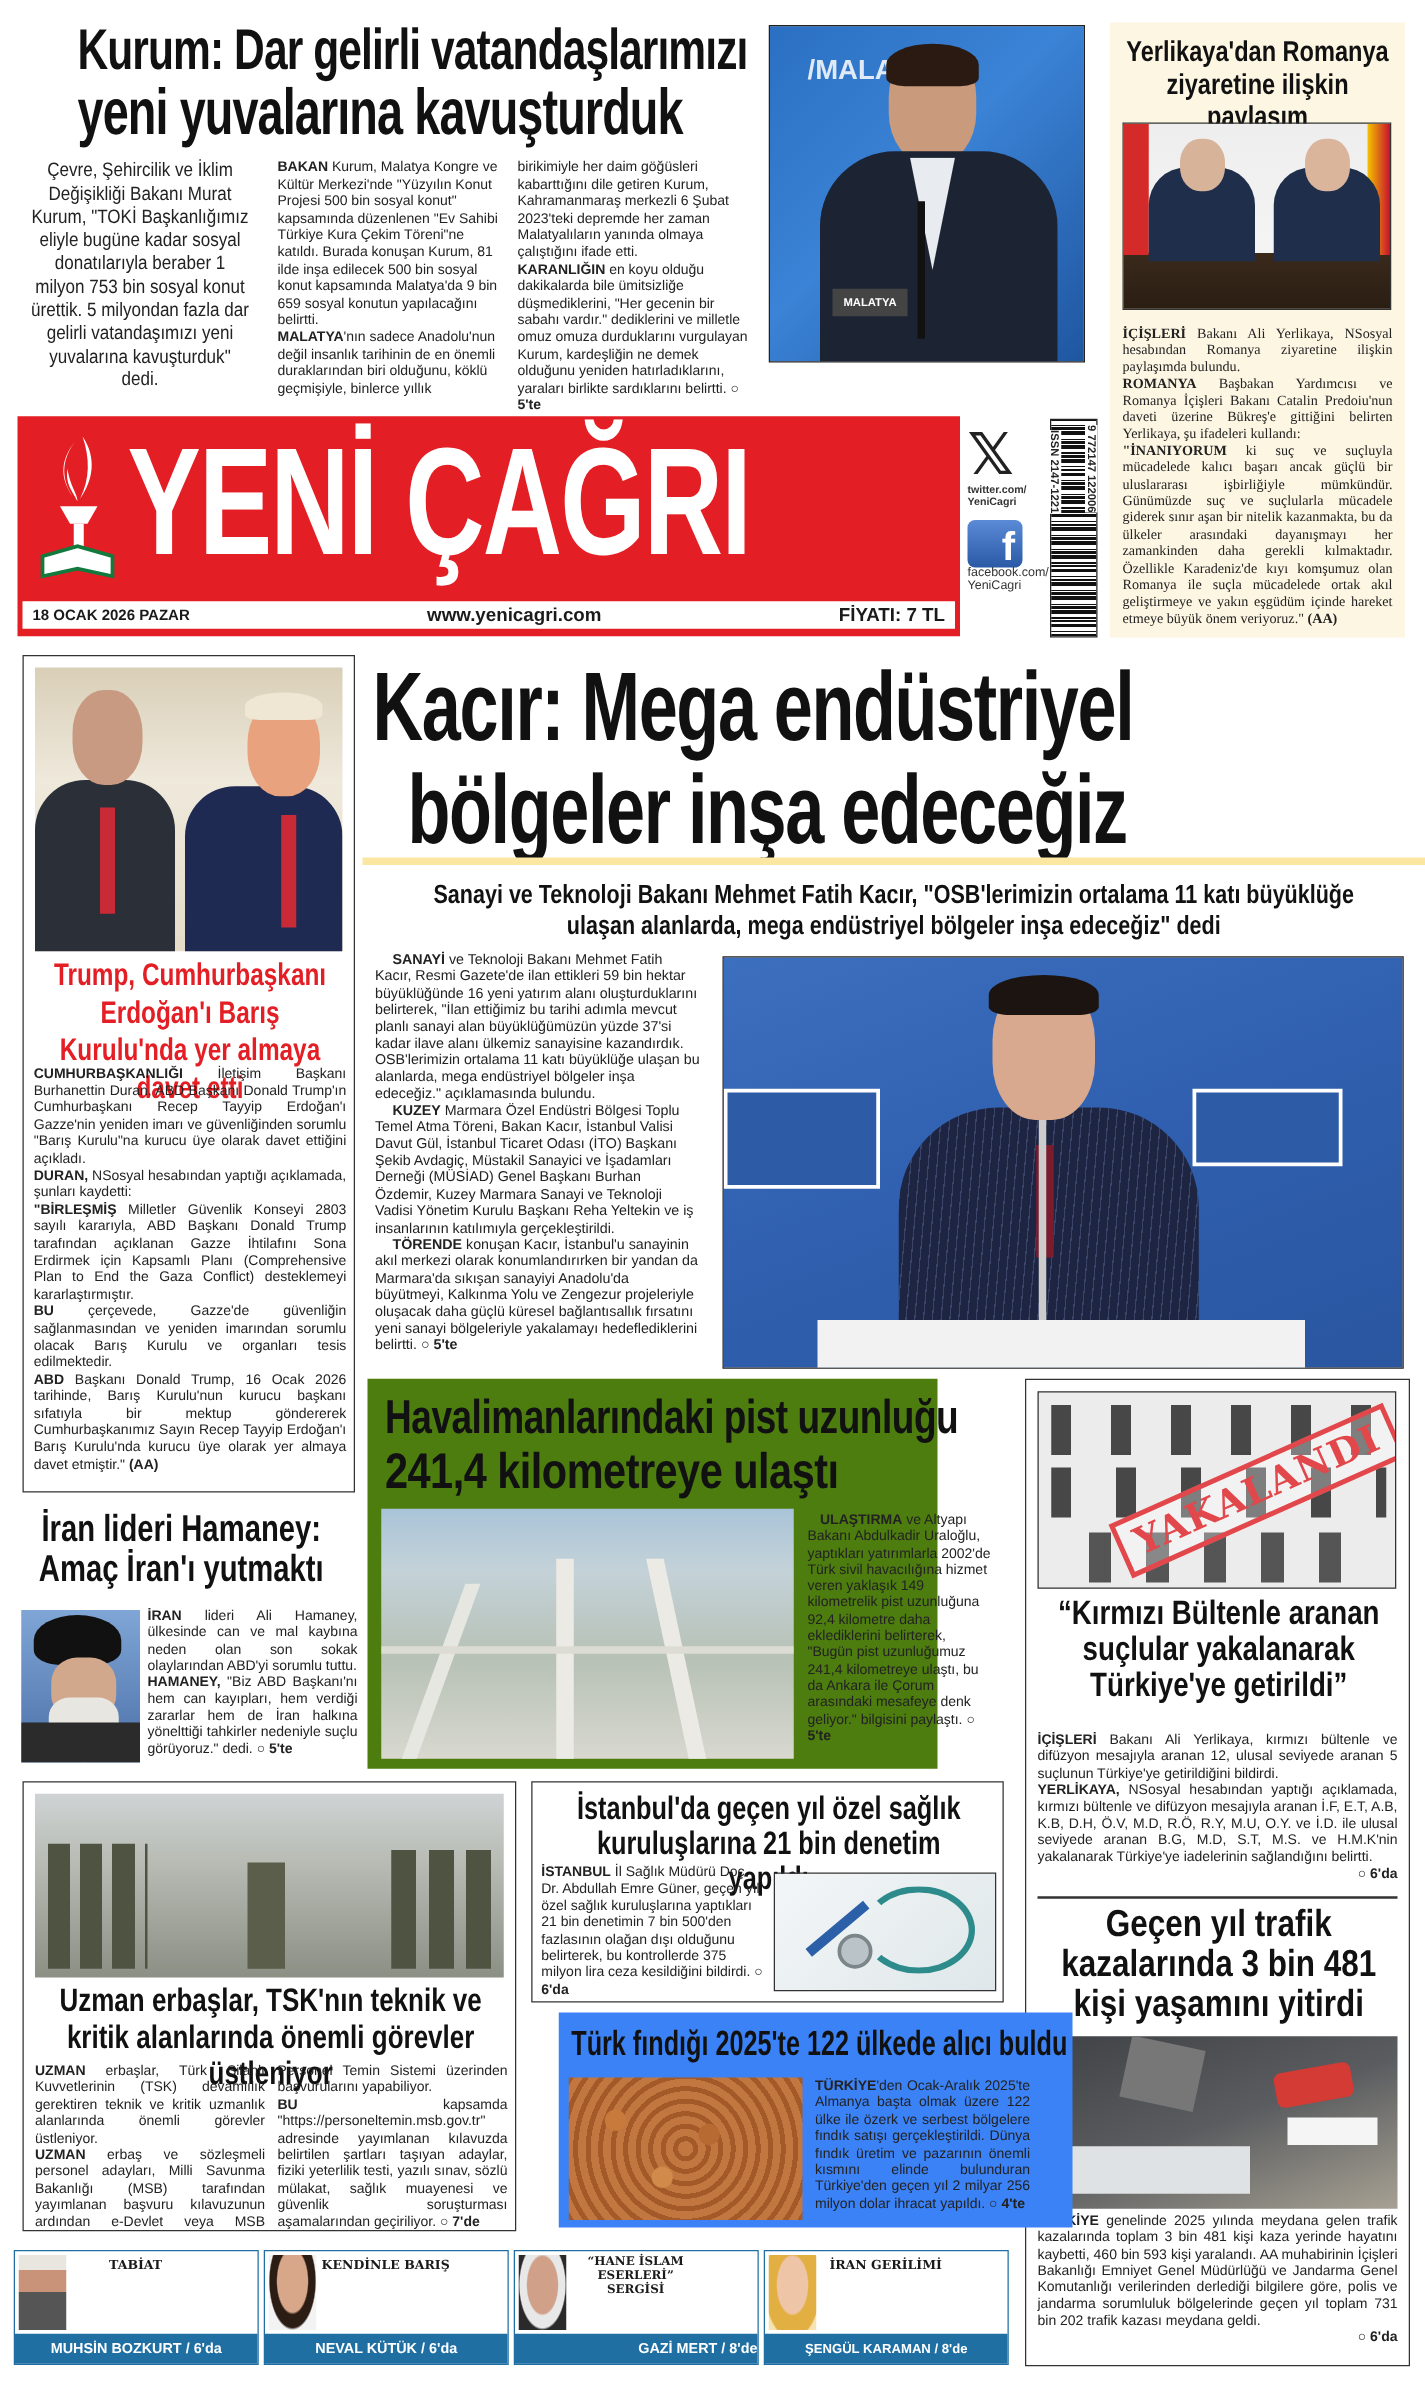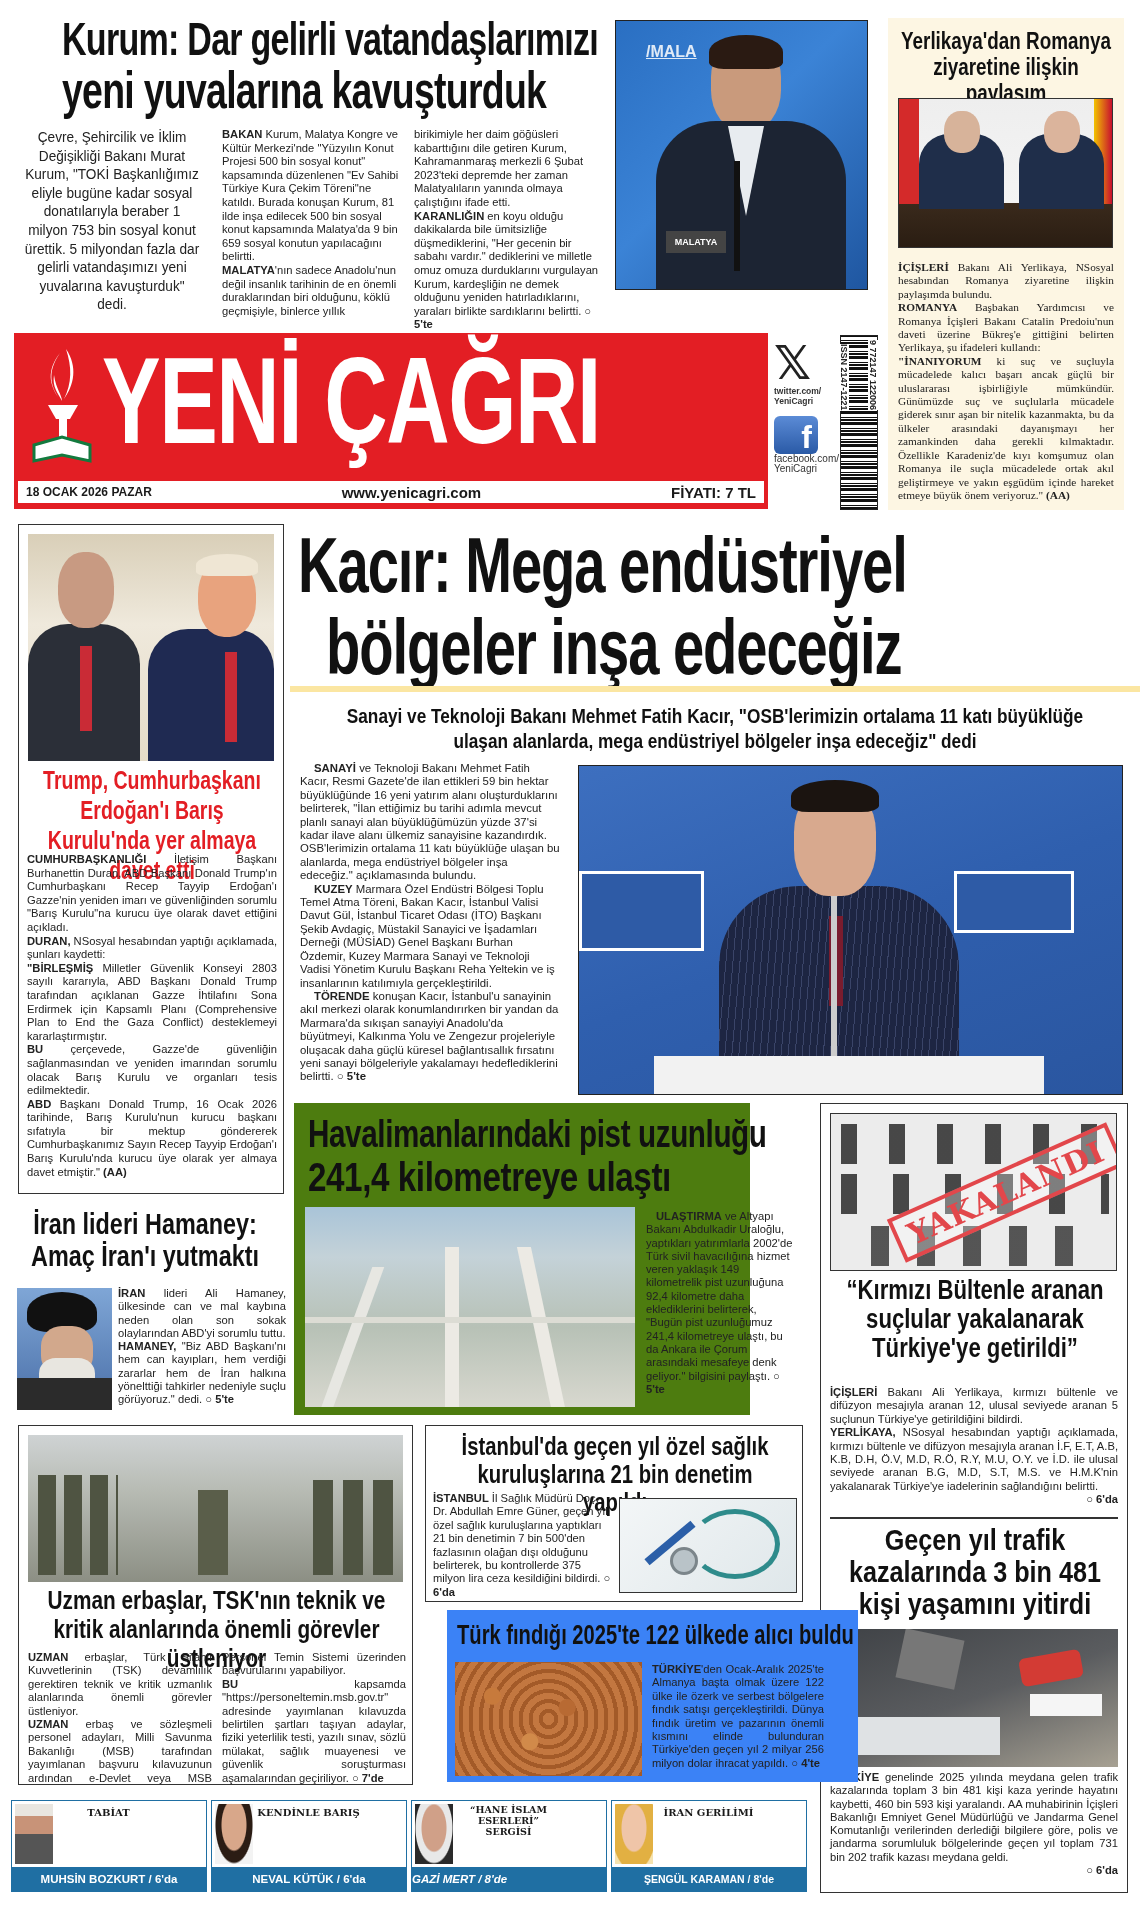--- a/index.html
+++ b/index.html
@@ -27,21 +27,21 @@
 <div class="abs body-text" style="left:222px;top:128px;width:183px;text-align:left;">
   <p class="para"><b>BAKAN</b><span> Kurum, Malatya Kongre ve Kültür Merkezi'nde "Yüzyılın Konut Projesi 500 bin sosyal konut" kapsamında düzenlenen "Ev Sahibi Türkiye Kura Çekim Töreni"ne katıldı. Burada konuşan Kurum, 81 ilde inşa edilecek 500 bin sosyal konut kapsamında Malatya'da 9 bin 659 sosyal konutun yapılacağını belirtti.</span></p>
   <p class="para"><b>MALATYA</b><span>'nın sadece Anadolu'nun değil insanlık tarihinin de en önemli duraklarından biri olduğunu, köklü geçmişiyle, binlerce yıllık</span></p>
 </div>
 <div class="abs body-text" style="left:414px;top:128px;width:185px;">
   <p class="para">birikimiyle her daim göğüsleri kabarttığını dile getiren Kurum, Kahramanmaraş merkezli 6 Şubat 2023'teki depremde her zaman Malatyalıların yanında olmaya çalıştığını ifade etti.</p>
   <p class="para"><b>KARANLIĞIN</b><span> en koyu olduğu dakikalarda bile ümitsizliğe düşmediklerini, "Her gecenin bir sabahı vardır." dediklerini ve milletle omuz omuza durduklarını vurgulayan Kurum, kardeşliğin ne demek olduğunu yeniden hatırladıklarını, yaraları birlikte sardıklarını belirtti.</span> <span>○</span> <span class="ref">5'te</span></p>
 </div>
 
 <div class="abs photo" style="left:615px;top:20px;width:253px;height:270px;background:linear-gradient(135deg,#2a6fc2 0%,#3b83d6 45%,#1f56a0 100%);border:1px solid #222;">
-  <div style="position:absolute;left:30px;top:22px;color:#fff;font-weight:bold;font-size:16px;opacity:.85;text-decoration:underline;">/MALA</div>
+  <div style="position:absolute;left:30px;top:22px;color:#fff;font-weight:bold;font-size:22px;opacity:.85;">/MALA</div>
   <div style="position:absolute;left:95px;top:20px;width:70px;height:90px;border-radius:40% 40% 45% 45%;background:#c99a7c;"></div>
   <div style="position:absolute;left:93px;top:14px;width:74px;height:34px;border-radius:50% 50% 20% 20%;background:#2a1a12;"></div>
   <div style="position:absolute;left:40px;top:100px;width:190px;height:170px;border-radius:60px 60px 0 0;background:#1c2433;"></div>
   <div style="position:absolute;left:112px;top:105px;width:36px;height:90px;background:#e8ecf0;clip-path:polygon(0 0,100% 0,50% 100%);"></div>
   <div style="position:absolute;left:50px;top:210px;width:60px;height:22px;background:#444;color:#fff;font-size:9px;font-weight:bold;text-align:center;line-height:22px;">MALATYA</div>
   <div style="position:absolute;left:118px;top:140px;width:6px;height:110px;background:#111;"></div>
 </div>
 
 <div class="abs" style="left:888px;top:18px;width:236px;height:492px;background:#fdf6e3;">
   <div class="center headline" style="white-space:normal;font-size:23px;line-height:26px;padding:10px 8px 0;transform:scaleX(0.82);transform-origin:center top;width:288px;margin-left:-26px;">Yerlikaya'dan Romanya ziyaretine ilişkin paylaşım</div>
@@ -231,20 +231,20 @@
     <div style="position:absolute;left:0;bottom:0;width:100%;height:24px;background:#1f6fa3;color:#fff;font-weight:bold;font-size:11.5px;line-height:24px;text-align:center;white-space:nowrap;">MUHSİN BOZKURT / 6'da</div>
   </div>
   <div class="col-card" style="flex:1;border:1.5px solid #1f6fa3;position:relative;background:#fff;">
     <div style="position:absolute;left:3px;top:3px;width:38px;height:60px;background:radial-gradient(ellipse at 50% 35%,#d8a78a 0 12px,#2b1c14 13px 18px,#f3f3f3 19px);"></div>
     <div style="position:absolute;left:44px;top:6px;width:105px;text-align:center;font-family:'DejaVu Serif',serif;font-weight:bold;font-size:10px;line-height:12px;">KENDİNLE BARIŞ</div>
     <div style="position:absolute;left:0;bottom:0;width:100%;height:24px;background:#1f6fa3;color:#fff;font-weight:bold;font-size:11.5px;line-height:24px;text-align:center;white-space:nowrap;">NEVAL KÜTÜK / 6'da</div>
   </div>
   <div class="col-card" style="flex:1;border:1.5px solid #1f6fa3;position:relative;background:#fff;">
     <div style="position:absolute;left:3px;top:3px;width:38px;height:60px;background:radial-gradient(ellipse at 50% 40%,#d0a088 0 12px,#e8e8e8 13px 18px,#2a2a2a 19px);"></div>
     <div style="position:absolute;left:44px;top:3px;width:105px;text-align:center;font-family:'DejaVu Serif',serif;font-weight:bold;font-size:9.5px;line-height:11px;">“HANE İSLAM ESERLERİ” SERGİSİ</div>
-    <div style="position:absolute;left:0;bottom:0;width:100%;height:24px;background:#1f6fa3;color:#fff;font-weight:bold;font-size:11.5px;line-height:24px;text-align:left;white-space:nowrap;font-style:italic;">GAZİ MERT / 8'de</div>
+    <div style="position:absolute;left:0;bottom:0;width:100%;height:24px;background:#1f6fa3;color:#fff;font-weight:bold;font-size:11.5px;line-height:24px;text-align:right;white-space:nowrap;">GAZİ MERT / 8'de</div>
   </div>
   <div class="col-card" style="flex:1;border:1.5px solid #1f6fa3;position:relative;background:#fff;">
     <div style="position:absolute;left:3px;top:3px;width:38px;height:60px;background:radial-gradient(ellipse at 50% 40%,#efc5a8 0 12px,#e2b042 13px 22px,#f5e3b0 23px);"></div>
     <div style="position:absolute;left:44px;top:6px;width:105px;text-align:center;font-family:'DejaVu Serif',serif;font-weight:bold;font-size:10px;line-height:12px;">İRAN GERİLİMİ</div>
     <div style="position:absolute;left:0;bottom:0;width:100%;height:24px;background:#1f6fa3;color:#fff;font-weight:bold;font-size:10.5px;line-height:24px;text-align:center;white-space:nowrap;">ŞENGÜL KARAMAN / 8'de</div>
   </div>
 </div>
 
 </body></html>

